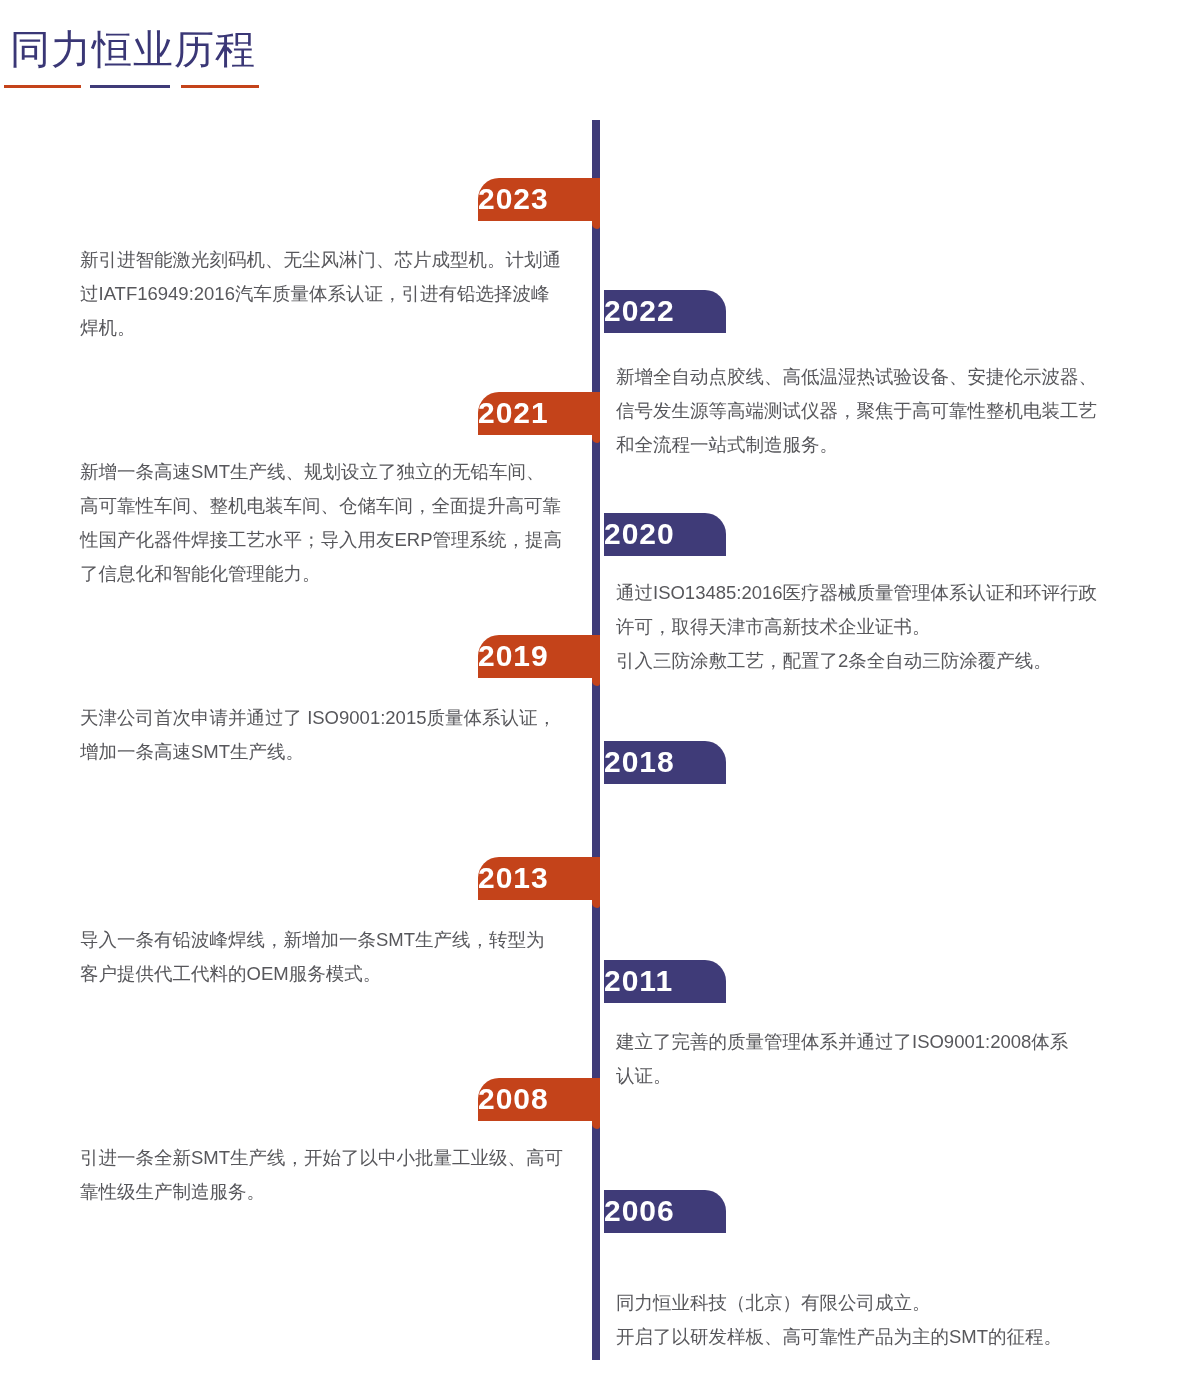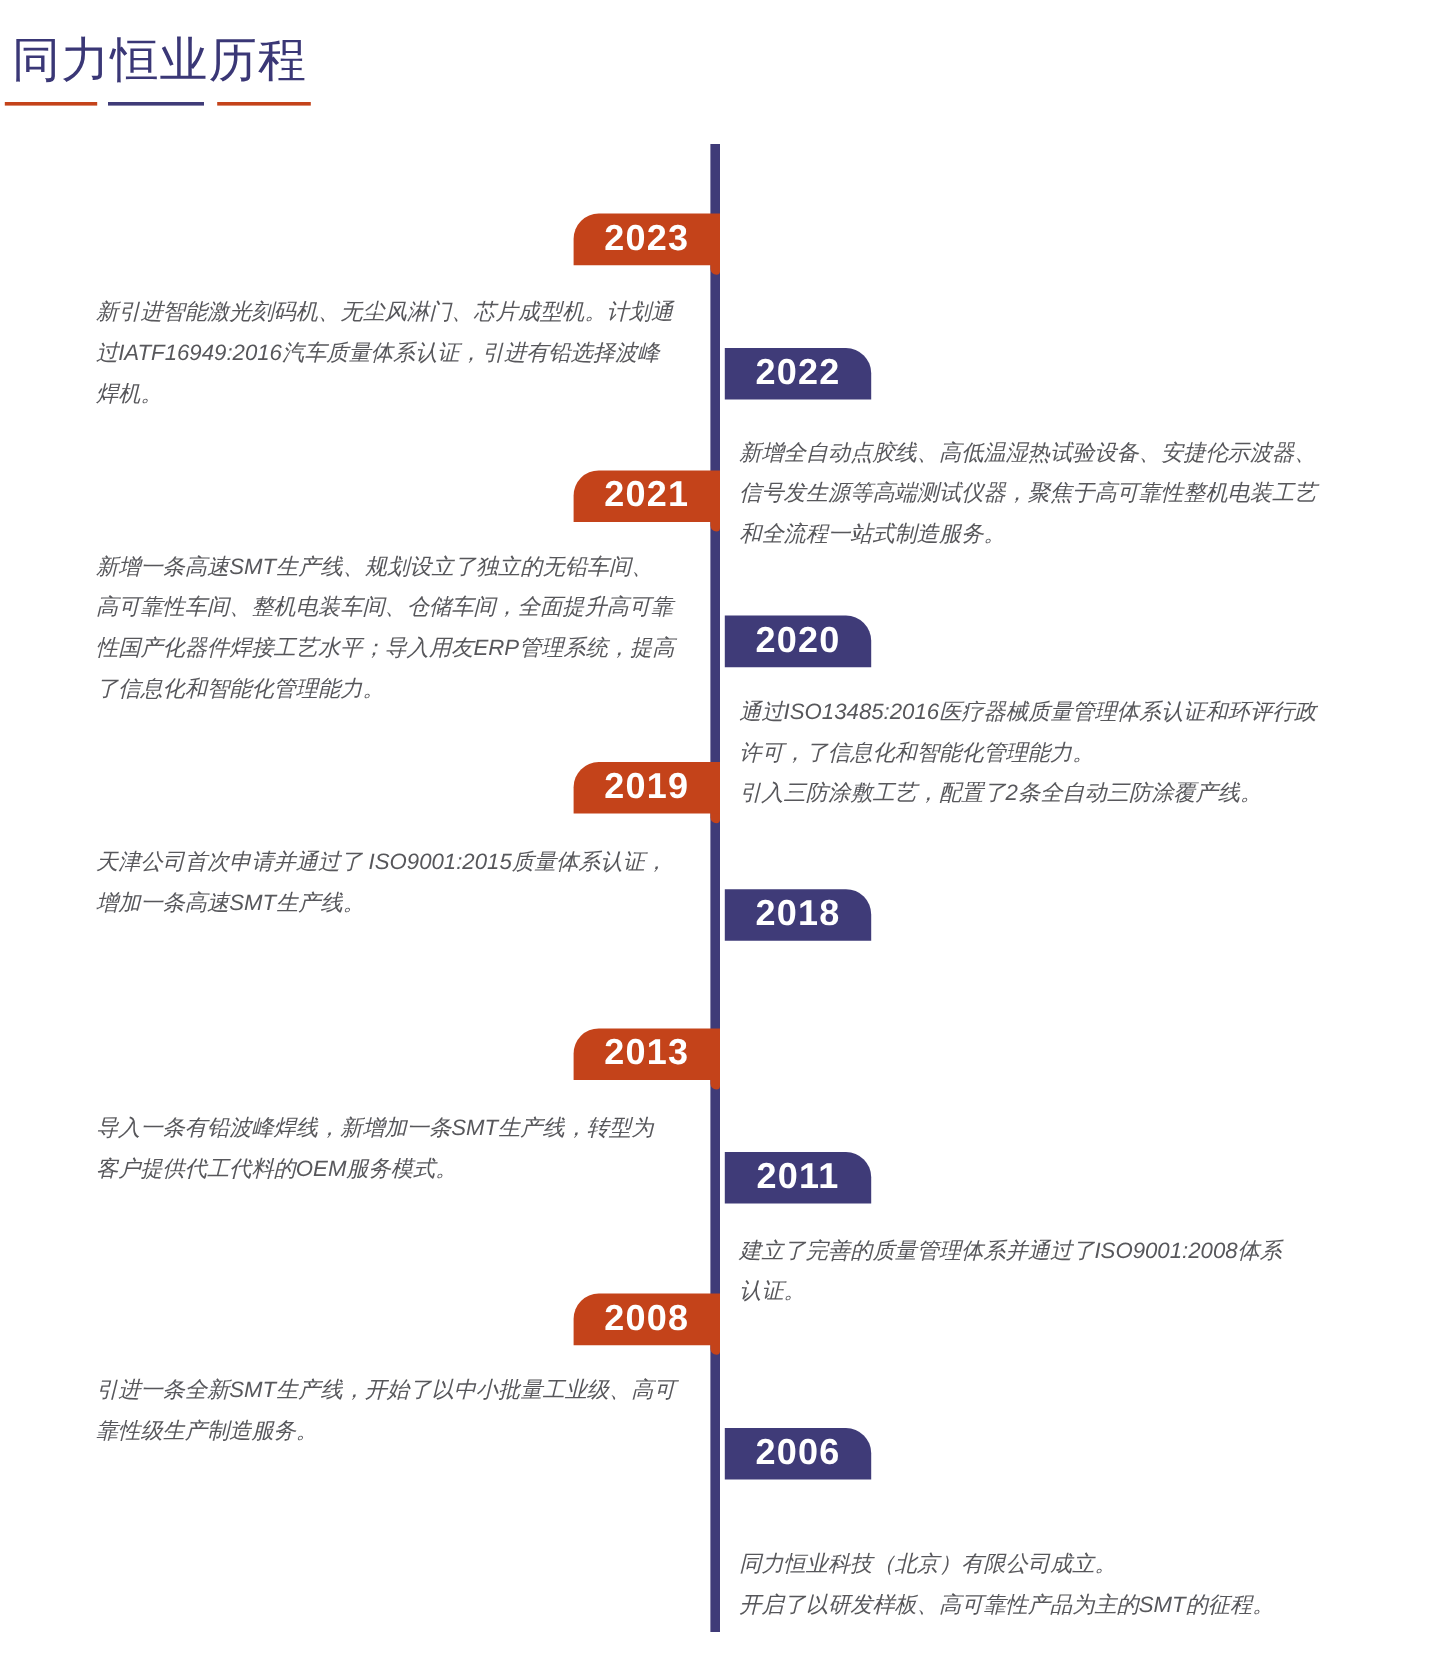--- a/index.html
+++ b/index.html
@@ -21,21 +21,21 @@
   .underline-seg.s2{left:90px;width:80px;background:#3f3b78;}
   .underline-seg.s3{left:181px;width:78px;background:#c4431a;}
   
   .timeline-line{
     position:absolute;left:592px;top:120px;width:8px;height:1240px;
     background:#3f3b78;
   }
   
   .badge{
     position:absolute;width:122px;height:43px;
-    display:flex;align-items:center;justify-content:center;
+    display:flex;align-items:center;
     z-index:3;
   }
   .badge .badge-year{
     color:#ffffff;font-size:30px;font-weight:700;letter-spacing:1px;
     line-height:1;padding-bottom:2px;
   }
   .badge.left{
     left:478px;background:#c4431a;
     border-radius:21px 0 0 0;
   }
@@ -46,21 +46,21 @@
   }
   
   .badge-fold{
     position:absolute;left:592px;width:8px;height:10px;
     background:#c4431a;border-radius:0 0 3px 5px;z-index:2;
   }
   
   .milestone{
     position:absolute;
     font-size:18.5px;line-height:34px;color:#57575b;
-    white-space:pre-line;z-index:1;font-style:italic;
+    white-space:pre-line;z-index:1;
   }
   .milestone.left{left:80px;width:510px;}
   .milestone.right{left:616px;width:516px;}
 </style>
 </head>
 <body>
 
 <div id="page">
 
   <div class="page-title">同力恒业历程</div>
@@ -91,21 +91,21 @@
   <div class="badge-fold" style="top:433px"></div>
   <div class="milestone left" style="top:455px">新增一条高速SMT生产线、规划设立了独立的无铅车间、
 高可靠性车间、整机电装车间、仓储车间，全面提升高可靠
 性国产化器件焊接工艺水平；导入用友ERP管理系统，提高
 了信息化和智能化管理能力。</div>
 
   <div class="badge right" style="top:513px">
     <span class="badge-year">2020</span>
   </div>
   <div class="milestone right" style="top:576px">通过ISO13485:2016医疗器械质量管理体系认证和环评行政
-许可，了信息化和智能化管理能力。
+许可，取得天津市高新技术企业证书。
 引入三防涂敷工艺，配置了2条全自动三防涂覆产线。</div>
 
   <div class="badge left" style="top:635px">
     <span class="badge-year">2019</span>
   </div>
   <div class="badge-fold" style="top:676px"></div>
   <div class="milestone left" style="top:701px">天津公司首次申请并通过了 ISO9001:2015质量体系认证，
 增加一条高速SMT生产线。</div>
 
   <div class="badge right" style="top:741px">

